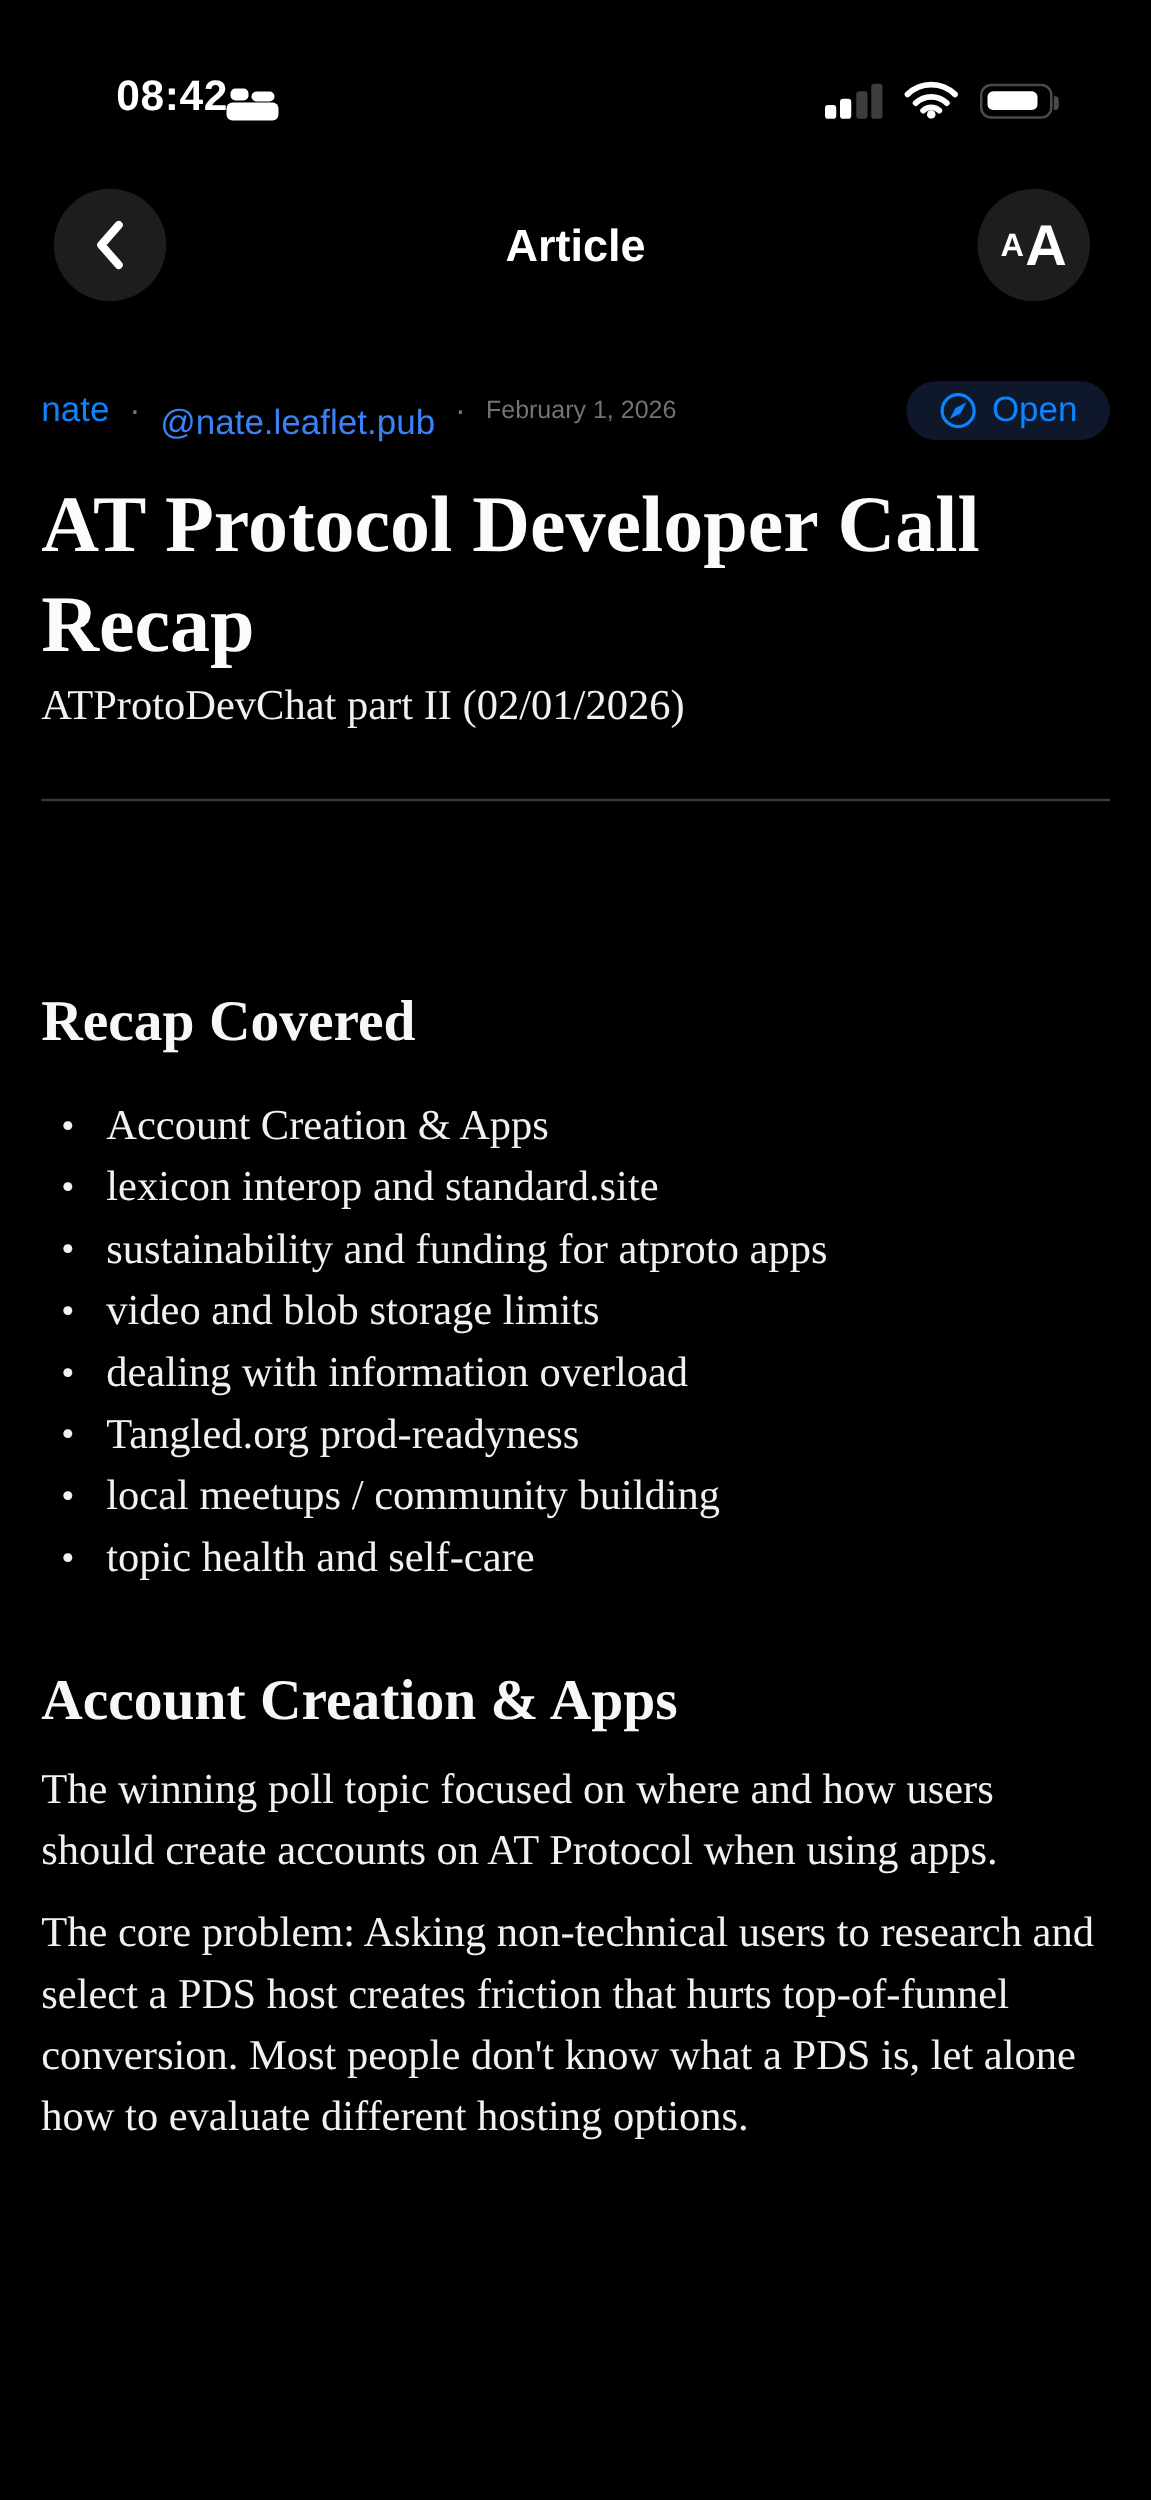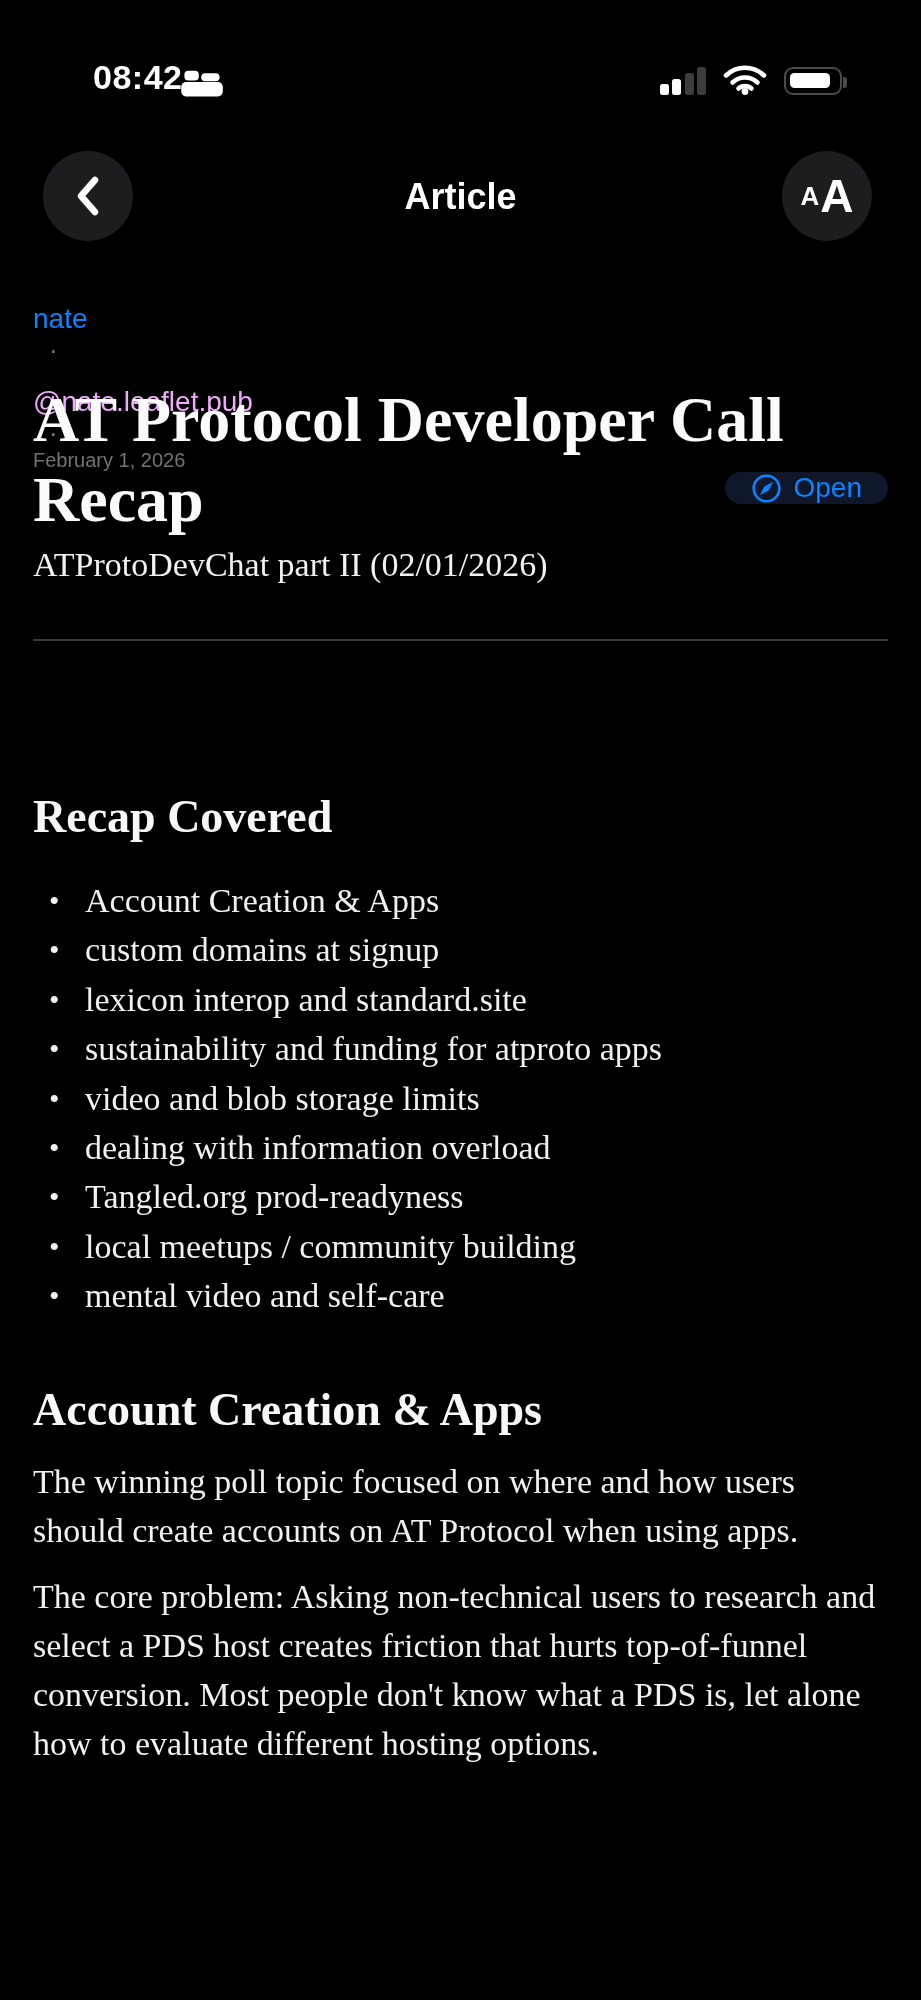--- a/index.html
+++ b/index.html
@@ -29,25 +29,25 @@
   .back-btn{left:43px;} .textsize-btn{left:782px;}
   .nav-title{
     position:absolute;top:176px;left:0;width:100%;text-align:center;
     font-size:36px;font-weight:700;color:#fff;
   }
   .aa-small{font-size:26px;font-weight:600;color:#fff;}
   .aa-large{font-size:46px;font-weight:600;color:#fff;margin-left:1px;}
   
   .byline{
     position:absolute;top:303px;left:33px;right:33px;height:50px;
-    display:flex;align-items:flex-start;flex-direction:column;
+    display:flex;align-items:center;
   }
   .byline .author{color:#0a84ff;font-size:28px;font-weight:500;cursor:pointer;}
   .byline .sep{color:#7a7a80;font-size:26px;margin:0 16px;}
-  .byline .handle{color:#f0abfc;font-size:28px;margin-top:20px;}
+  .byline .handle{color:#3b82f6;font-size:28px;margin-top:20px;}
   .byline .date{color:#737373;font-size:20px;}
   .open-btn{
     margin-left:auto;height:47px;border-radius:24px;background:#0f172a;
     display:flex;align-items:center;gap:12px;padding:0 26px;cursor:pointer;
   }
   .open-btn .label{color:#0a84ff;font-size:28px;font-weight:500;}
   
   .article{position:absolute;top:380px;left:33px;right:33px;font-family:"Liberation Serif",serif;}
   .article h1{margin:0;font-size:64px;line-height:80px;font-weight:600;color:#fbfbfb;}
   .subtitle{margin:22px 0 0;font-size:40px;line-height:48px;font-weight:500;color:#8a8a90;}
@@ -131,28 +131,27 @@
   </div>
 
   <div class="article">
     <h1>AT Protocol Developer Call Recap</h1>
     <p class="subtitle">ATProtoDevChat part II (02/01/2026)</p>
     <hr class="rule">
 
     <h2 class="h2-topics">Recap Covered</h2>
     <ul class="topic-list">
       <li>Account Creation &amp; Apps</li>
-      <li>custom domains at signup</li>
       <li>lexicon interop and standard.site</li>
       <li>sustainability and funding for atproto apps</li>
       <li>video and blob storage limits</li>
       <li>dealing with information overload</li>
       <li>Tangled.org prod-readyness</li>
       <li>local meetups / community building</li>
-      <li>mental video and self-care</li>
+      <li>topic health and self-care</li>
     </ul>
 
     <h2 class="h2-account">Account Creation &amp; Apps</h2>
     <p class="p-first">The winning poll topic focused on where and how users should create accounts on AT Protocol when using apps.</p>
     <p class="p-next">The core problem: Asking non-technical users to research and select a PDS host creates friction that hurts top-of-funnel conversion. Most people don't know what a PDS is, let alone how to evaluate different hosting options.</p>
   </div>
 
 </div>
 
 </body></html>

